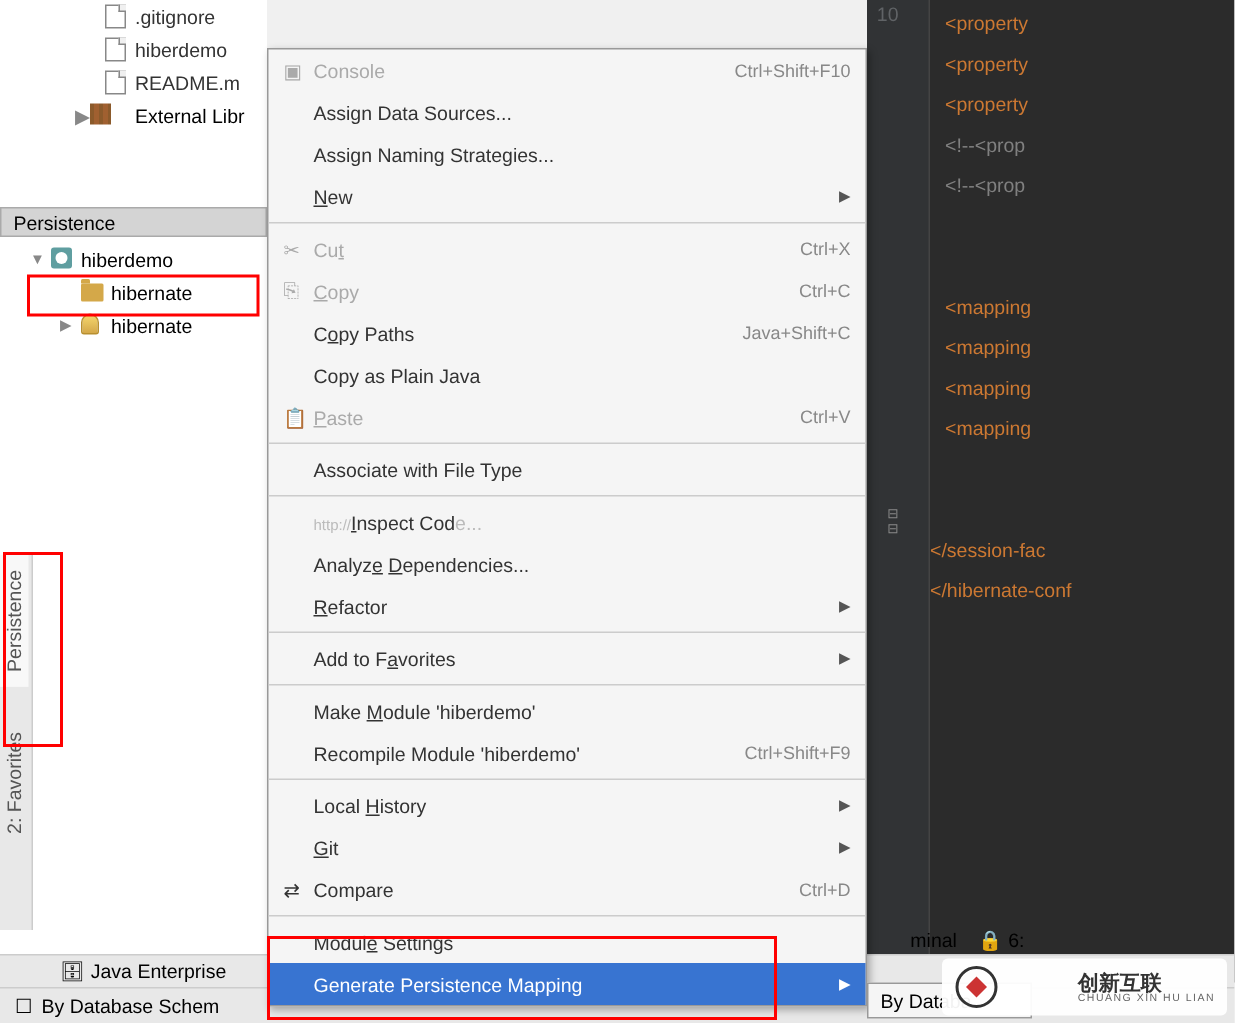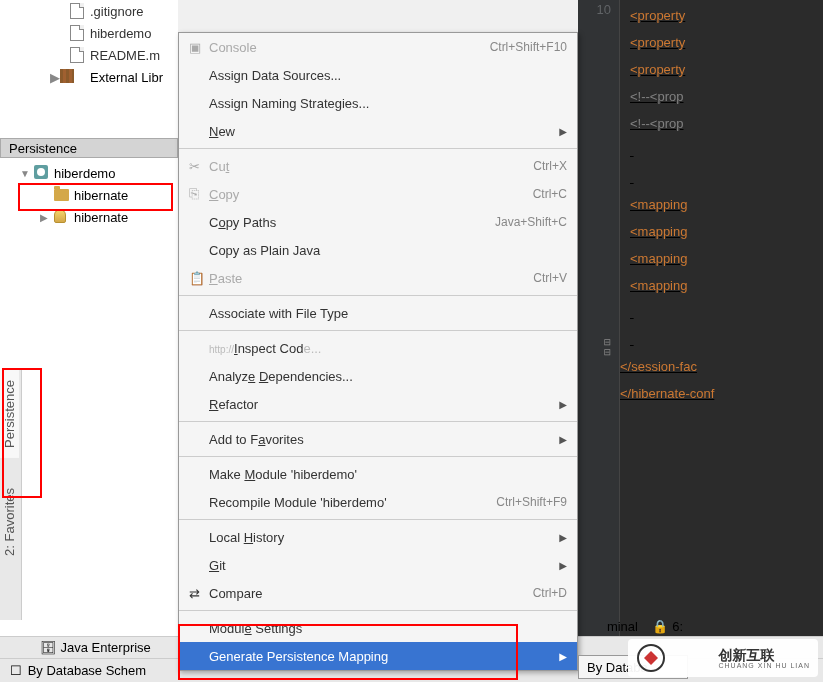--- a/index.html
+++ b/index.html
@@ -37,22 +37,22 @@
     .menu-item .menu-shortcut { color: #888; font-size: 12px; }
     .menu-item .submenu-arrow { width: 12px; text-align: right; color: #555; font-size: 10px; }
     .menu-item.selected .submenu-arrow { color: #fff; }
     .menu-item.disabled { color: #aaa; }
     .menu-sep { height: 1px; background: #ccc; margin: 3px 0; }
     .underline-char { text-decoration: underline; }
     
     .red-box-3 { position: absolute; border: 2px solid red; left: 178px; top: 624px; width: 340px; height: 56px; pointer-events: none; z-index: 20; }
     
     .editor-area { position: absolute; left: 578px; top: 0; width: 245px; height: 655px; background: #2b2b2b; }
-    .gutter { width: 42px; height: 655px; background: #313335; float: left; color: #606366; font-family: monospace; font-size: 12px; padding-top: 2px; text-align: right; padding-right: 8px; border-right: 1px solid #444; }
-    .code-content { margin-left: 40px; padding: 2px 6px 0 12px; font-family: monospace; font-size: 14px; line-height: 27px; white-space: nowrap; text-decoration: underline; }
+    .gutter { width: 42px; height: 655px; background: #313335; float: left; color: #606366; font-family: monospace; font-size: 12px; padding-top: 2px; text-align: right; padding-right: 20px; border-right: 1px solid #444; }
+    .code-content { margin-left: 40px; padding: 2px 6px 0 12px; font-family: monospace; font-size: 14px; line-height: 27px; white-space: nowrap; }
     .code-orange { color: #cc7832; }
     .code-gray { color: #808080; }
     .gutter-fold { color: #888; font-size: 9px; }
     
     .submenu { position: absolute; left: 578px; top: 655px; width: 110px; height: 24px; background: #f5f5f5; border: 1px solid #999; z-index: 30; }
     .submenu-item { padding: 4px 8px; font-size: 12px; }
     
     .watermark { position: absolute; right: 5px; bottom: 5px; z-index: 40; display: flex; align-items: center; background: rgba(255,255,255,0.95); padding: 4px 8px; border-radius: 4px; gap: 48px; }
     .wm-logo { width: 30px; height: 30px; margin-right: 4px; position: relative; }
     .wm-text { font-size: 14px; font-weight: bold; color: #333; line-height: 1; }

